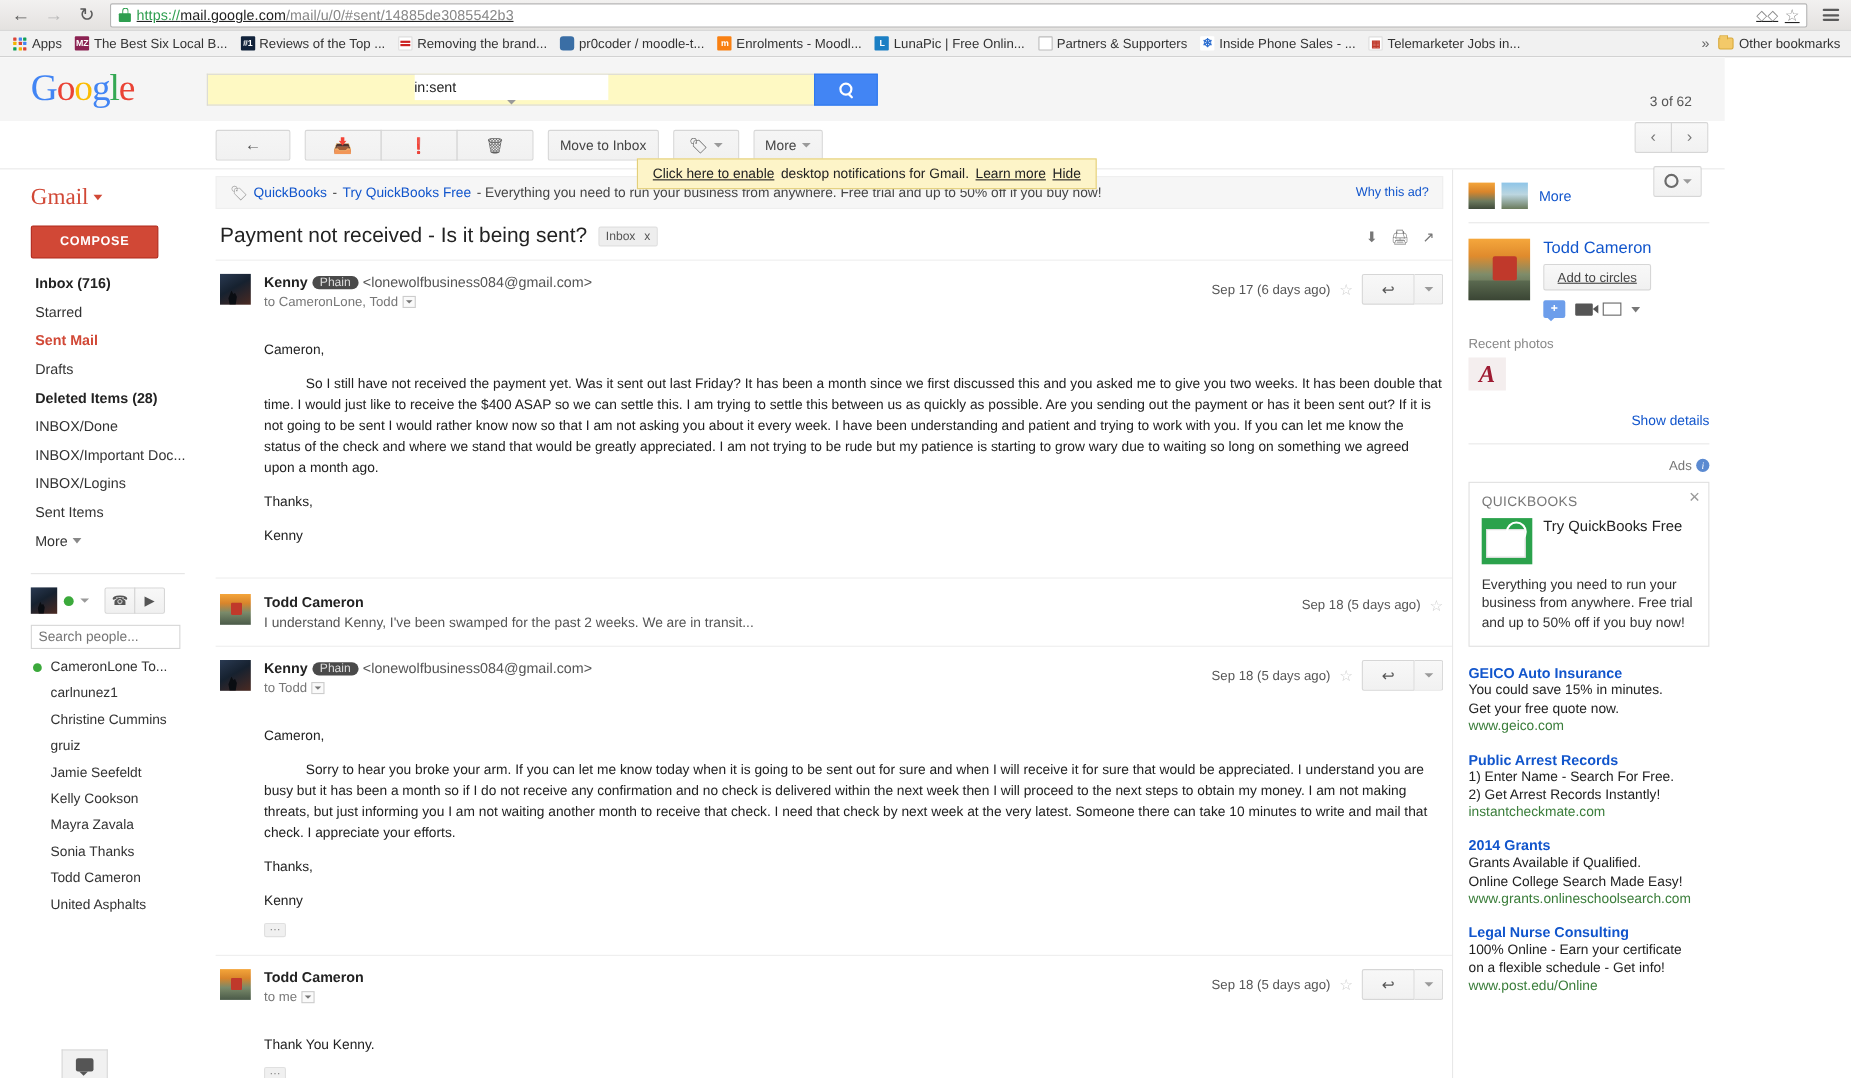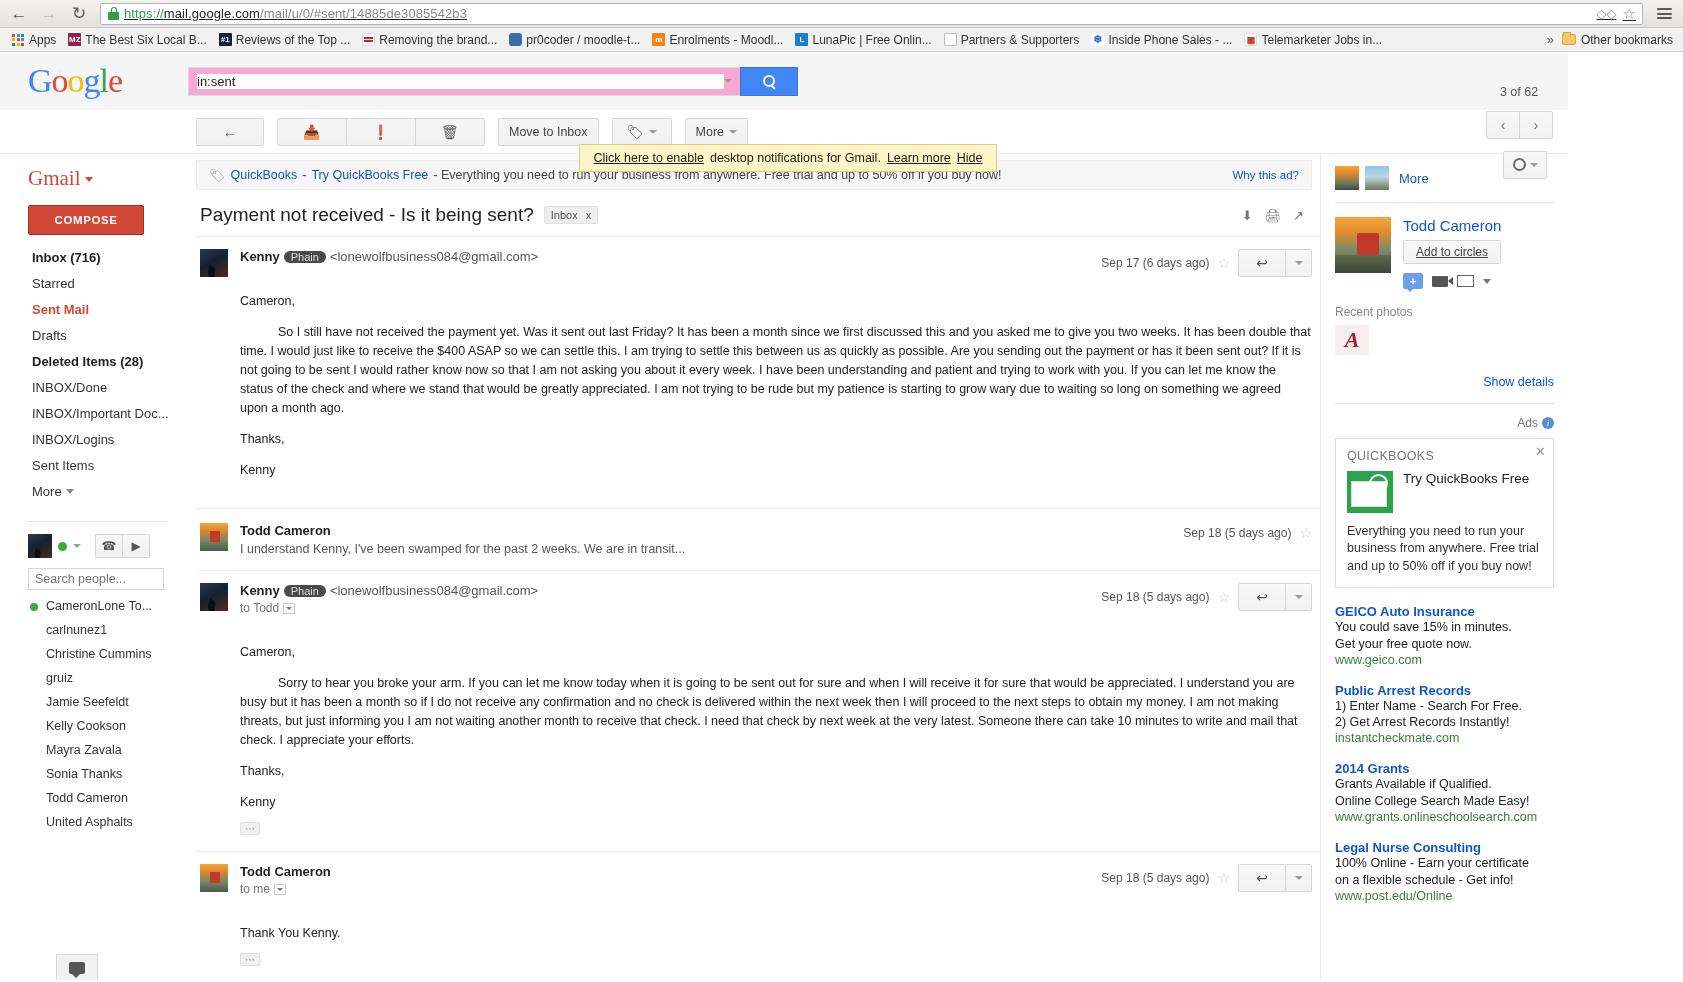--- a/index.html
+++ b/index.html
@@ -58,22 +58,22 @@
   
   #gmail { width: 1568px; height: 928px; background: #fff; position: relative; overflow:hidden;}
 
   #gmail-header { height: 58px; background: #f5f5f5; display:flex; align-items:center; position:relative;}
   #google-logo { width: 150px; padding-left: 28px; font-size: 34px; line-height:1;
       font-family: "Liberation Serif", serif; letter-spacing: -1px; }
   #google-logo .b { color:#4285F4;} #google-logo .r{color:#EA4335;} #google-logo .y{color:#FBBC05;} #google-logo .g{color:#34A853;}
 
   #search-wrap { display:flex; align-items:center; margin-left: 38px; }
   #search-box {
-    width: 552px; height: 29px; background:#f9a8d4; border:1px solid #d9d9d9; border-right:none;
-    display:flex; align-items:center; padding: 0 8px; font-size: 13px;
+    width: 552px; height: 29px; background:#fef9c3; border:1px solid #d9d9d9; border-right:none;
+    display:flex; align-items:center; padding: 0 8px; font-size: 13px; flex-direction: column;
   }
   #search-input { flex:1; border:none; outline:none; font-size:13px; font-family:inherit; color:#222;}
   .caret-down { width:0;height:0;border-left:4px solid transparent;border-right:4px solid transparent;border-top:4px solid #9a9a9a;}
   #search-btn { width:58px;height:29px;background:#4285F4;border:1px solid #3079ed;display:flex;align-items:center;justify-content:center;}
   .mag { width:12px;height:12px;border:2px solid #fff;border-radius:50%;position:relative;}
   .mag:after{content:"";position:absolute;width:2px;height:6px;background:#fff;transform:rotate(-45deg);bottom:-5px;right:-1px;border-radius:1px;}
 
   #notif-bar {
     position:absolute; left:579px; top:92px; width:418px; height:28px;
     background:#fdf4c8; border:1px solid #e3cf7a; display:flex; align-items:center;
@@ -452,20 +452,26 @@
       </div>
 
       <div class="msg">
         <span class="m-avatar wolf"></span>
         <div class="m-body">
           <div class="m-from">
             <span class="name">Kenny</span>
               <span class="redact">Phain</span>
               <span class="email">&lt;lonewolfbusiness084@gmail.com&gt;</span>
           </div>
+          <div class="m-to">
+              <span>to CameronLone, Todd</span>
+              <span class="tiny-caret">
+                <i></i>
+              </span>
+            </div>
           <div class="m-text">
             <p>Cameron,</p>
             <p class="indent">So I still have not received the payment yet. Was it sent out last Friday? It has been a month since we first discussed this and you asked me to give you two weeks. It has been double that time. I would just like to receive the $400 ASAP so we can settle this. I am trying to settle this between us as quickly as possible. Are you sending out the payment or has it been sent out? If it is not going to be sent I would rather know now so that I am not asking you about it every week. I have been understanding and patient and trying to work with you. If you can let me know the status of the check and where we stand that would be greatly appreciated. I am not trying to be rude but my patience is starting to grow wary due to waiting so long on something we agreed upon a month ago.</p>
             <p>Thanks,</p>
             <p>Kenny</p>
           </div>
         </div>
         <div class="m-meta">
           <span class="m-date">Sep 17 (6 days ago)</span>
           <span class="star">☆</span>

